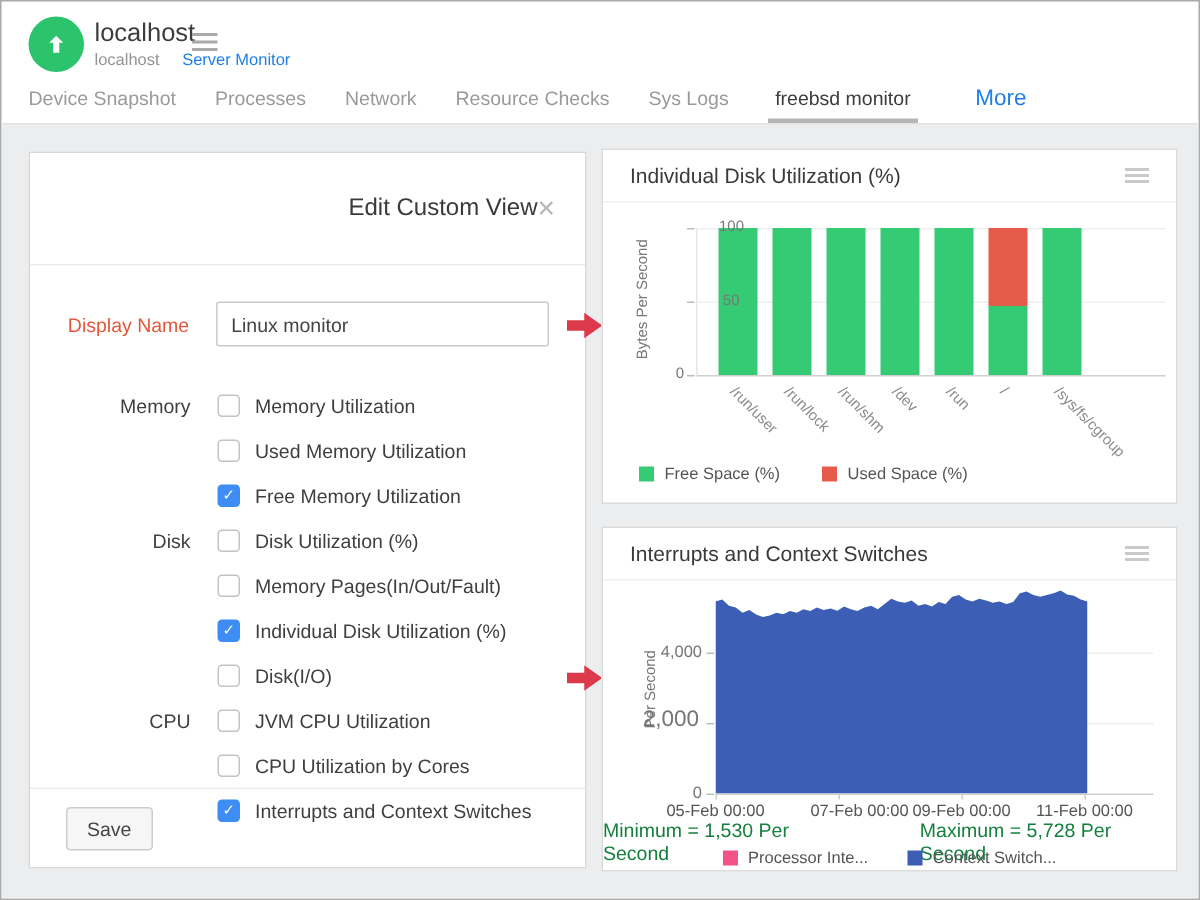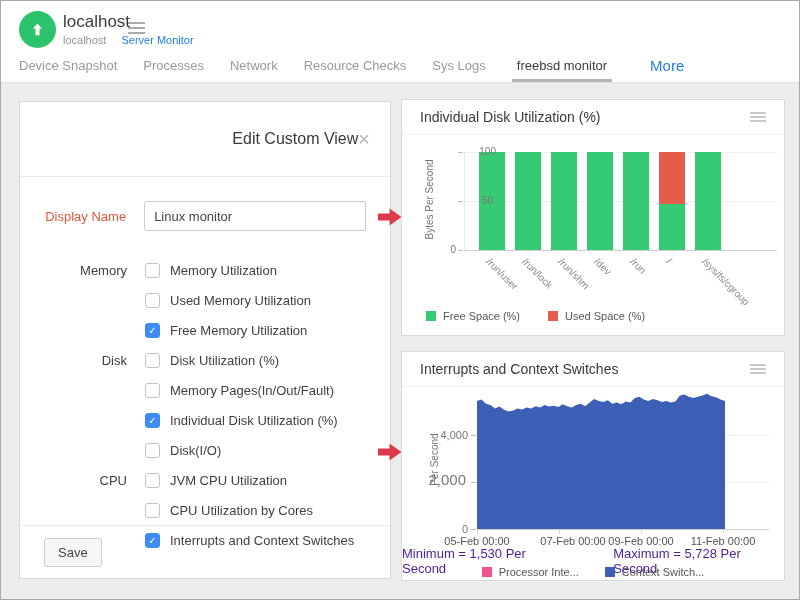--- a/index.html
+++ b/index.html
@@ -65,21 +65,21 @@
   .tickdash{position:absolute;height:1px;width:5px;background:#bbb;}
   .bar-seg{position:absolute;width:26px;}
   .xlab1{position:absolute;font-size:10px;color:#8a8a8a;transform:rotate(45deg);transform-origin:0 0;white-space:nowrap;}
   .xlab2{position:absolute;font-size:11px;color:#555;transform:translateX(-50%);white-space:nowrap;}
   .xtickmark{position:absolute;width:1px;height:4px;background:#ccc;}
   .legend{position:absolute;display:flex;align-items:center;font-size:11px;color:#555;}
   .legend .item{display:flex;align-items:center;}
   .legend .sw{width:10px;height:10px;margin-right:7px;flex:none;}
 
   .summary{position:absolute;left:0;right:0;display:flex;justify-content:center;gap:44px;
-           font-size:13px;color:#4c1d95;}
+           font-size:13px;color:#15803d;}
 
   .arrow{position:absolute;left:377px;width:24px;height:18px;}
 </style>
 </head>
 <body>
 
 <div class="page">
 
   <div class="brand" style="background: rgb(43, 196, 108);">
     <svg width="17" height="17" viewBox="0 0 16 16">

